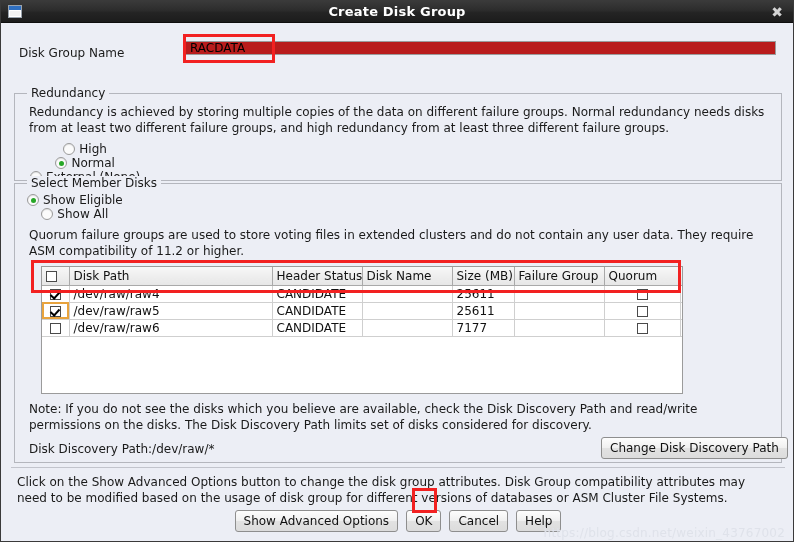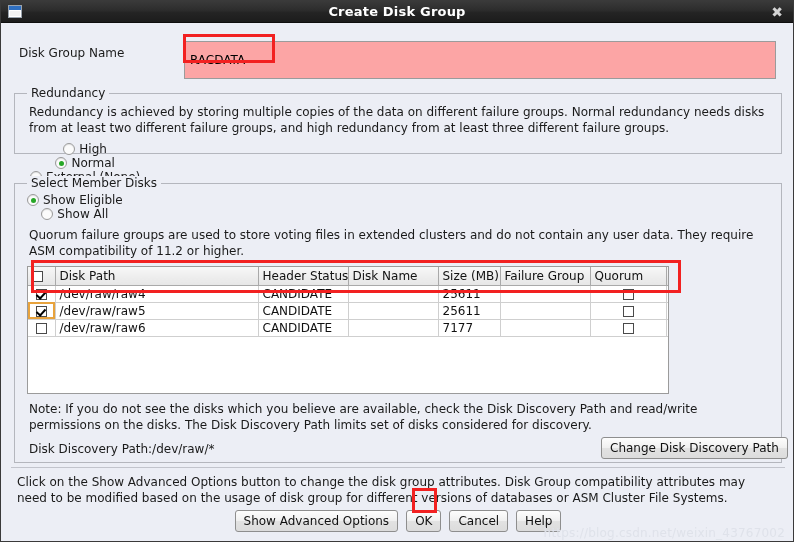--- a/index.html
+++ b/index.html
@@ -84,22 +84,22 @@
     width: 794px; height: 28px;
   }
   .dgname-label {
     position: absolute;
     left: 18px; top: 5px;
     font-size: 12px; color: #1a1a1a;
   }
   .dgname-input {
     position: absolute;
     left: 183px; top: 0;
-    width: 592px; height: 38px;
-    background: #fca5a5;
+    width: 592px; height: 14px;
+    background: #b91c1c;
     border: 1px solid #9b9b9b;
     font-size: 12px;
     color: #000;
     padding: 2px 5px;
     line-height: 18px;
     font-family: "DejaVu Sans", "Liberation Sans", sans-serif;
   }
 
   
   .groupbox {
@@ -108,21 +108,21 @@
     background: transparent;
   }
   .groupbox > .gb-title {
     position: absolute;
     top: -8px; left: 12px;
     background: #eceef5;
     padding: 0 4px;
     font-size: 12px;
     color: #1a1a1a;
   }
-  .gb-redundancy { left: 13px; top: 70px; width: 768px; height: 61px; }
+  .gb-redundancy { left: 13px; top: 70px; width: 768px; height: 88px; }
   .gb-members   { left: 13px; top: 160px; width: 768px; height: 280px; }
 
   .para {
     position: absolute;
     font-size: 12px;
     color: #1a1a1a;
     line-height: 16px;
   }
 
   
@@ -143,21 +143,21 @@
     position: absolute;
     left: 3px; top: 3px;
     width: 5px; height: 5px;
     border-radius: 50%;
     background: #27a727;
   }
 
   
   .table-panel {
     position: absolute;
-    left: 26px; top: 243px;
+    left: 40px; top: 243px;
     width: 642px; height: 128px;
     background: #ffffff;
     border: 1px solid #9b9b9b;
     overflow: hidden;
   }
   table.disks {
     width: 100%;
     border-collapse: collapse;
     font-size: 12px;
     color: #111;

